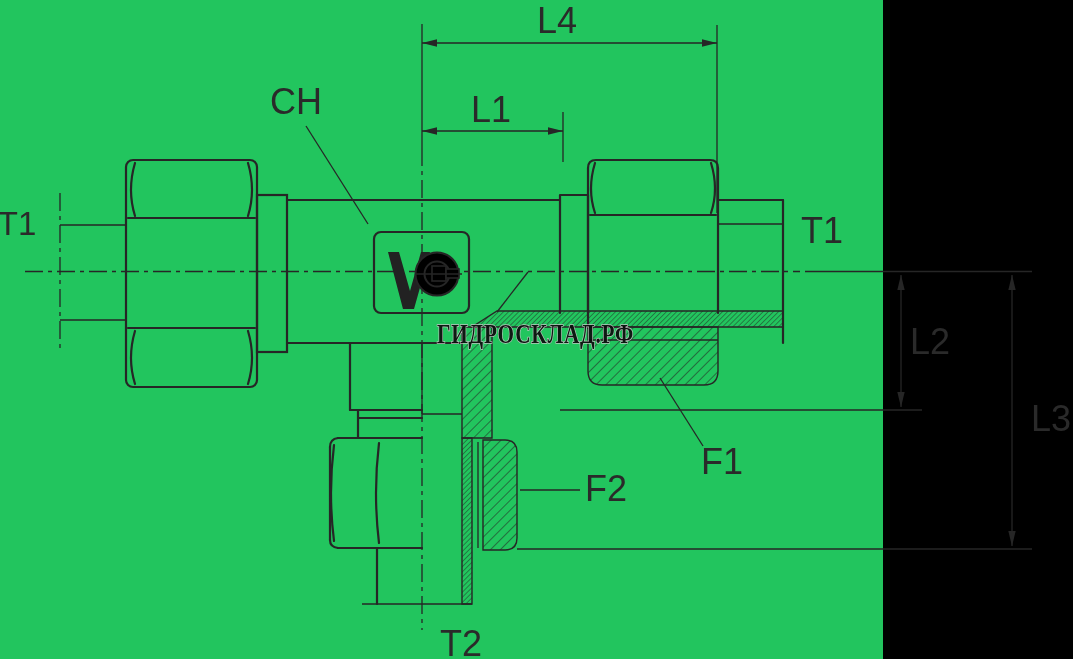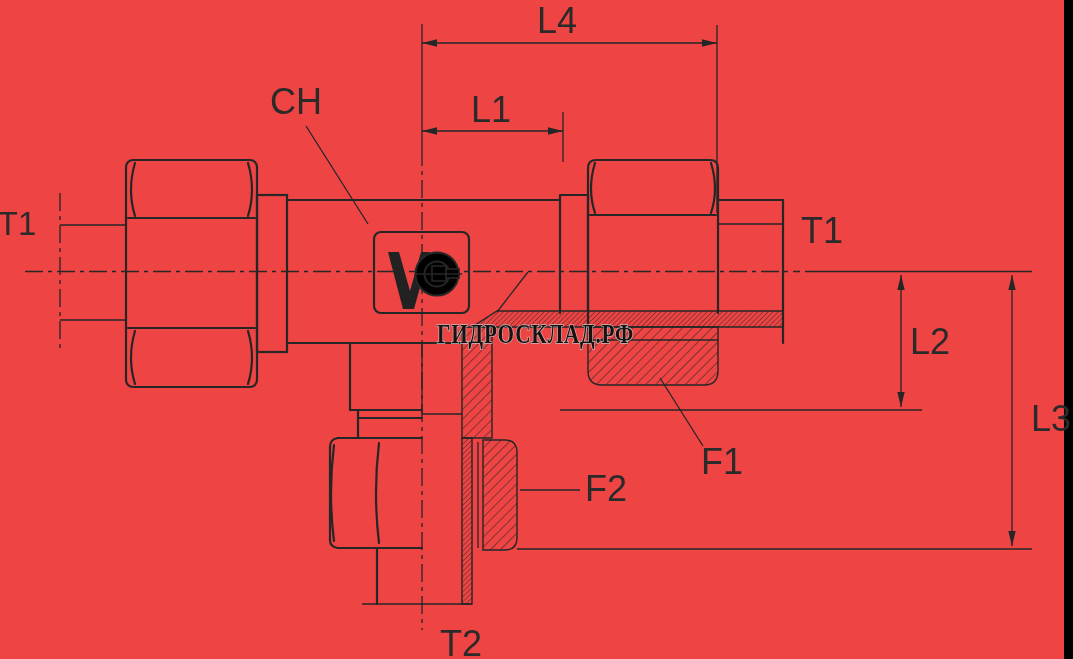--- a/index.html
+++ b/index.html
@@ -1,16 +1,16 @@
 <!DOCTYPE html>
 <html><head>
 <meta charset="utf-8">
 <style>
   html,body{margin:0;padding:0;background:#000;width:1073px;height:659px;overflow:hidden;}
-  .stage{position:relative;width:1064px;height:659px;background:#ef4444;font-family:"Liberation Sans",sans-serif;}
+  .stage{position:relative;width:883px;height:659px;background:#22c55e;font-family:"Liberation Sans",sans-serif;}
   svg{display:block;}
   text.dim{font-family:"Liberation Sans",sans-serif;font-size:36px;fill:#2a2a2a;}
   text.dim-small{font-family:"Liberation Sans",sans-serif;font-size:33px;fill:#2a2a2a;}
   text.wm{font-family:"Liberation Serif",serif;font-weight:bold;font-size:27px;letter-spacing:1px;
           fill:#0c0c0c;stroke:#c6c6c6;stroke-width:1.5px;paint-order:stroke fill;opacity:.92;}
   .outline{stroke:#262626;stroke-width:2.2;fill:none;stroke-linecap:round;}
   .thin{stroke:#262626;stroke-width:1.3;fill:none;}
   .cline{stroke:#262626;stroke-width:1.3;fill:none;stroke-dasharray:18 5 4 5;}
   .arrow{fill:#262626;stroke:none;}
   .hatched{stroke:#262626;stroke-width:1.4;}

